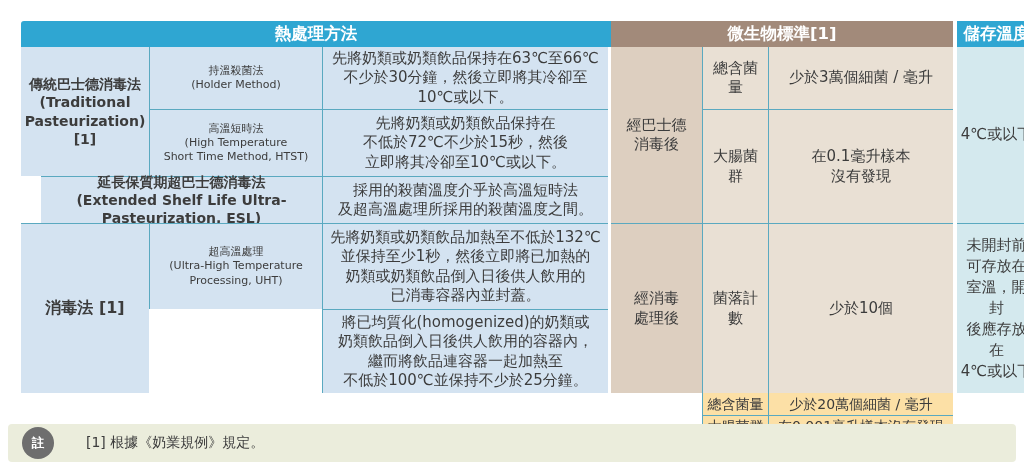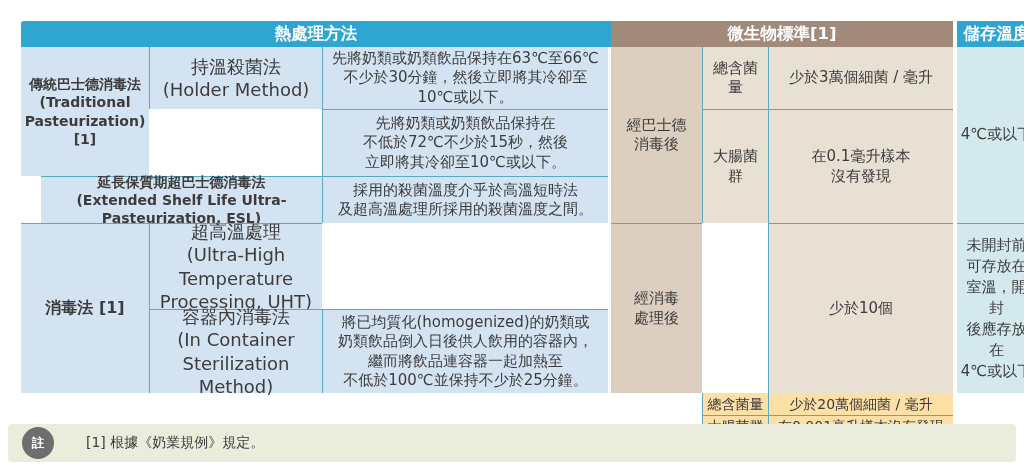--- a/index.html
+++ b/index.html
@@ -34,21 +34,21 @@
   .blue{background:var(--body-blue);}
   .tan{background:var(--body-tan);}
   .stage{background:var(--stage-tan);}
   .org{background:var(--orange);}
   .org-stage{background:#fbd698;}
   .stor{background:var(--storage-blue);}
   .bold{font-weight:bold;}
   .bl{border-left:1px solid var(--teal);}
   .bt{border-top:1px solid var(--teal);}
   .small{font-size:14px;}
-  .tiny{font-size:18px;}
+  .tiny{font-size:11px;}
   
   #h-heat{grid-area:1/1/2/5;border-radius:3px 0 0 0;}
   #h-micro{grid-area:1/5/2/8;}
   #h-storage{grid-area:1/9/2/10;border-radius:0 3px 0 0;}
   #cat1{grid-area:2/1/4/2;}
   #m1{grid-area:2/2/3/3;}
   #d1{grid-area:2/3/3/4;}
   #m2{grid-area:3/2/4/3;}
   #d2{grid-area:3/3/4/4;}
   #esl{grid-area:4/1/5/3;margin-left:20px;}
@@ -97,48 +97,53 @@
 
   <div id="cat1" class="c blue bold small">傳統巴士德消毒法
 (Traditional
 Pasteurization)
 [1]</div>
   <div id="m1" class="c blue bl tiny">持溫殺菌法
 (Holder Method)</div>
   <div id="d1" class="c blue bl">先將奶類或奶類飲品保持在63℃至66℃
 不少於30分鐘，然後立即將其冷卻至
 10℃或以下。</div>
+  <div id="m2" class="c blue bl bt tiny">高溫短時法
+(High Temperature
+Short Time Method, HTST)</div>
   <div id="d2" class="c blue bl bt">先將奶類或奶類飲品保持在
 不低於72℃不少於15秒，然後
 立即將其冷卻至10℃或以下。</div>
   <div id="esl" class="c blue bt bold small">延長保質期超巴士德消毒法
 (Extended Shelf Life Ultra-Pasteurization, ESL)</div>
   <div id="d3" class="c blue bl bt">採用的殺菌溫度介乎於高溫短時法
 及超高溫處理所採用的殺菌溫度之間。</div>
   <div id="cat2" class="c blue bt bold">消毒法 [1]</div>
   <div id="m3" class="c blue bl bt tiny">超高溫處理
 (Ultra-High Temperature
 Processing, UHT)</div>
-  <div id="m4" class="c blue bl bt tiny">容器內消毒法
-(In Container Sterilization
-Method)</div>
+  <div id="d4" class="c blue bl bt">先將奶類或奶類飲品加熱至不低於132℃
+並保持至少1秒，然後立即將已加熱的
+奶類或奶類飲品倒入日後供人飲用的
+已消毒容器內並封蓋。</div>
   <div id="d5" class="c blue bl bt">將已均質化(homogenized)的奶類或
 奶類飲品倒入日後供人飲用的容器內，
 繼而將飲品連容器一起加熱至
 不低於100℃並保持不少於25分鐘。</div>
 
   <div id="stage1" class="c stage">經巴士德
 消毒後</div>
   <div id="t1a" class="c tan bl">總含菌量</div>
   <div id="v1a" class="c tan bl">少於3萬個細菌 / 毫升</div>
   <div id="t1b" class="c tan bl bt">大腸菌群</div>
   <div id="v1b" class="c tan bl bt">在0.1毫升樣本
 沒有發現</div>
   <div id="stage2" class="c stage bt">經消毒
 處理後</div>
+  <div id="t2" class="c tan bl bt">菌落計數</div>
   <div id="v2" class="c tan bl bt">少於10個</div>
 
   <div id="t3a" class="c org bl small">總含菌量</div>
   <div id="v3a" class="c org bl small">少於20萬個細菌 / 毫升</div>
   <div id="t3b" class="c org bl bt small">大腸菌群</div>
   <div id="v3b" class="c org bl bt small">在0.001毫升樣本沒有發現</div>
 
   <div id="stor1" class="c stor">4℃或以下</div>
   <div id="stor2" class="c stor bt">未開封前
 可存放在

